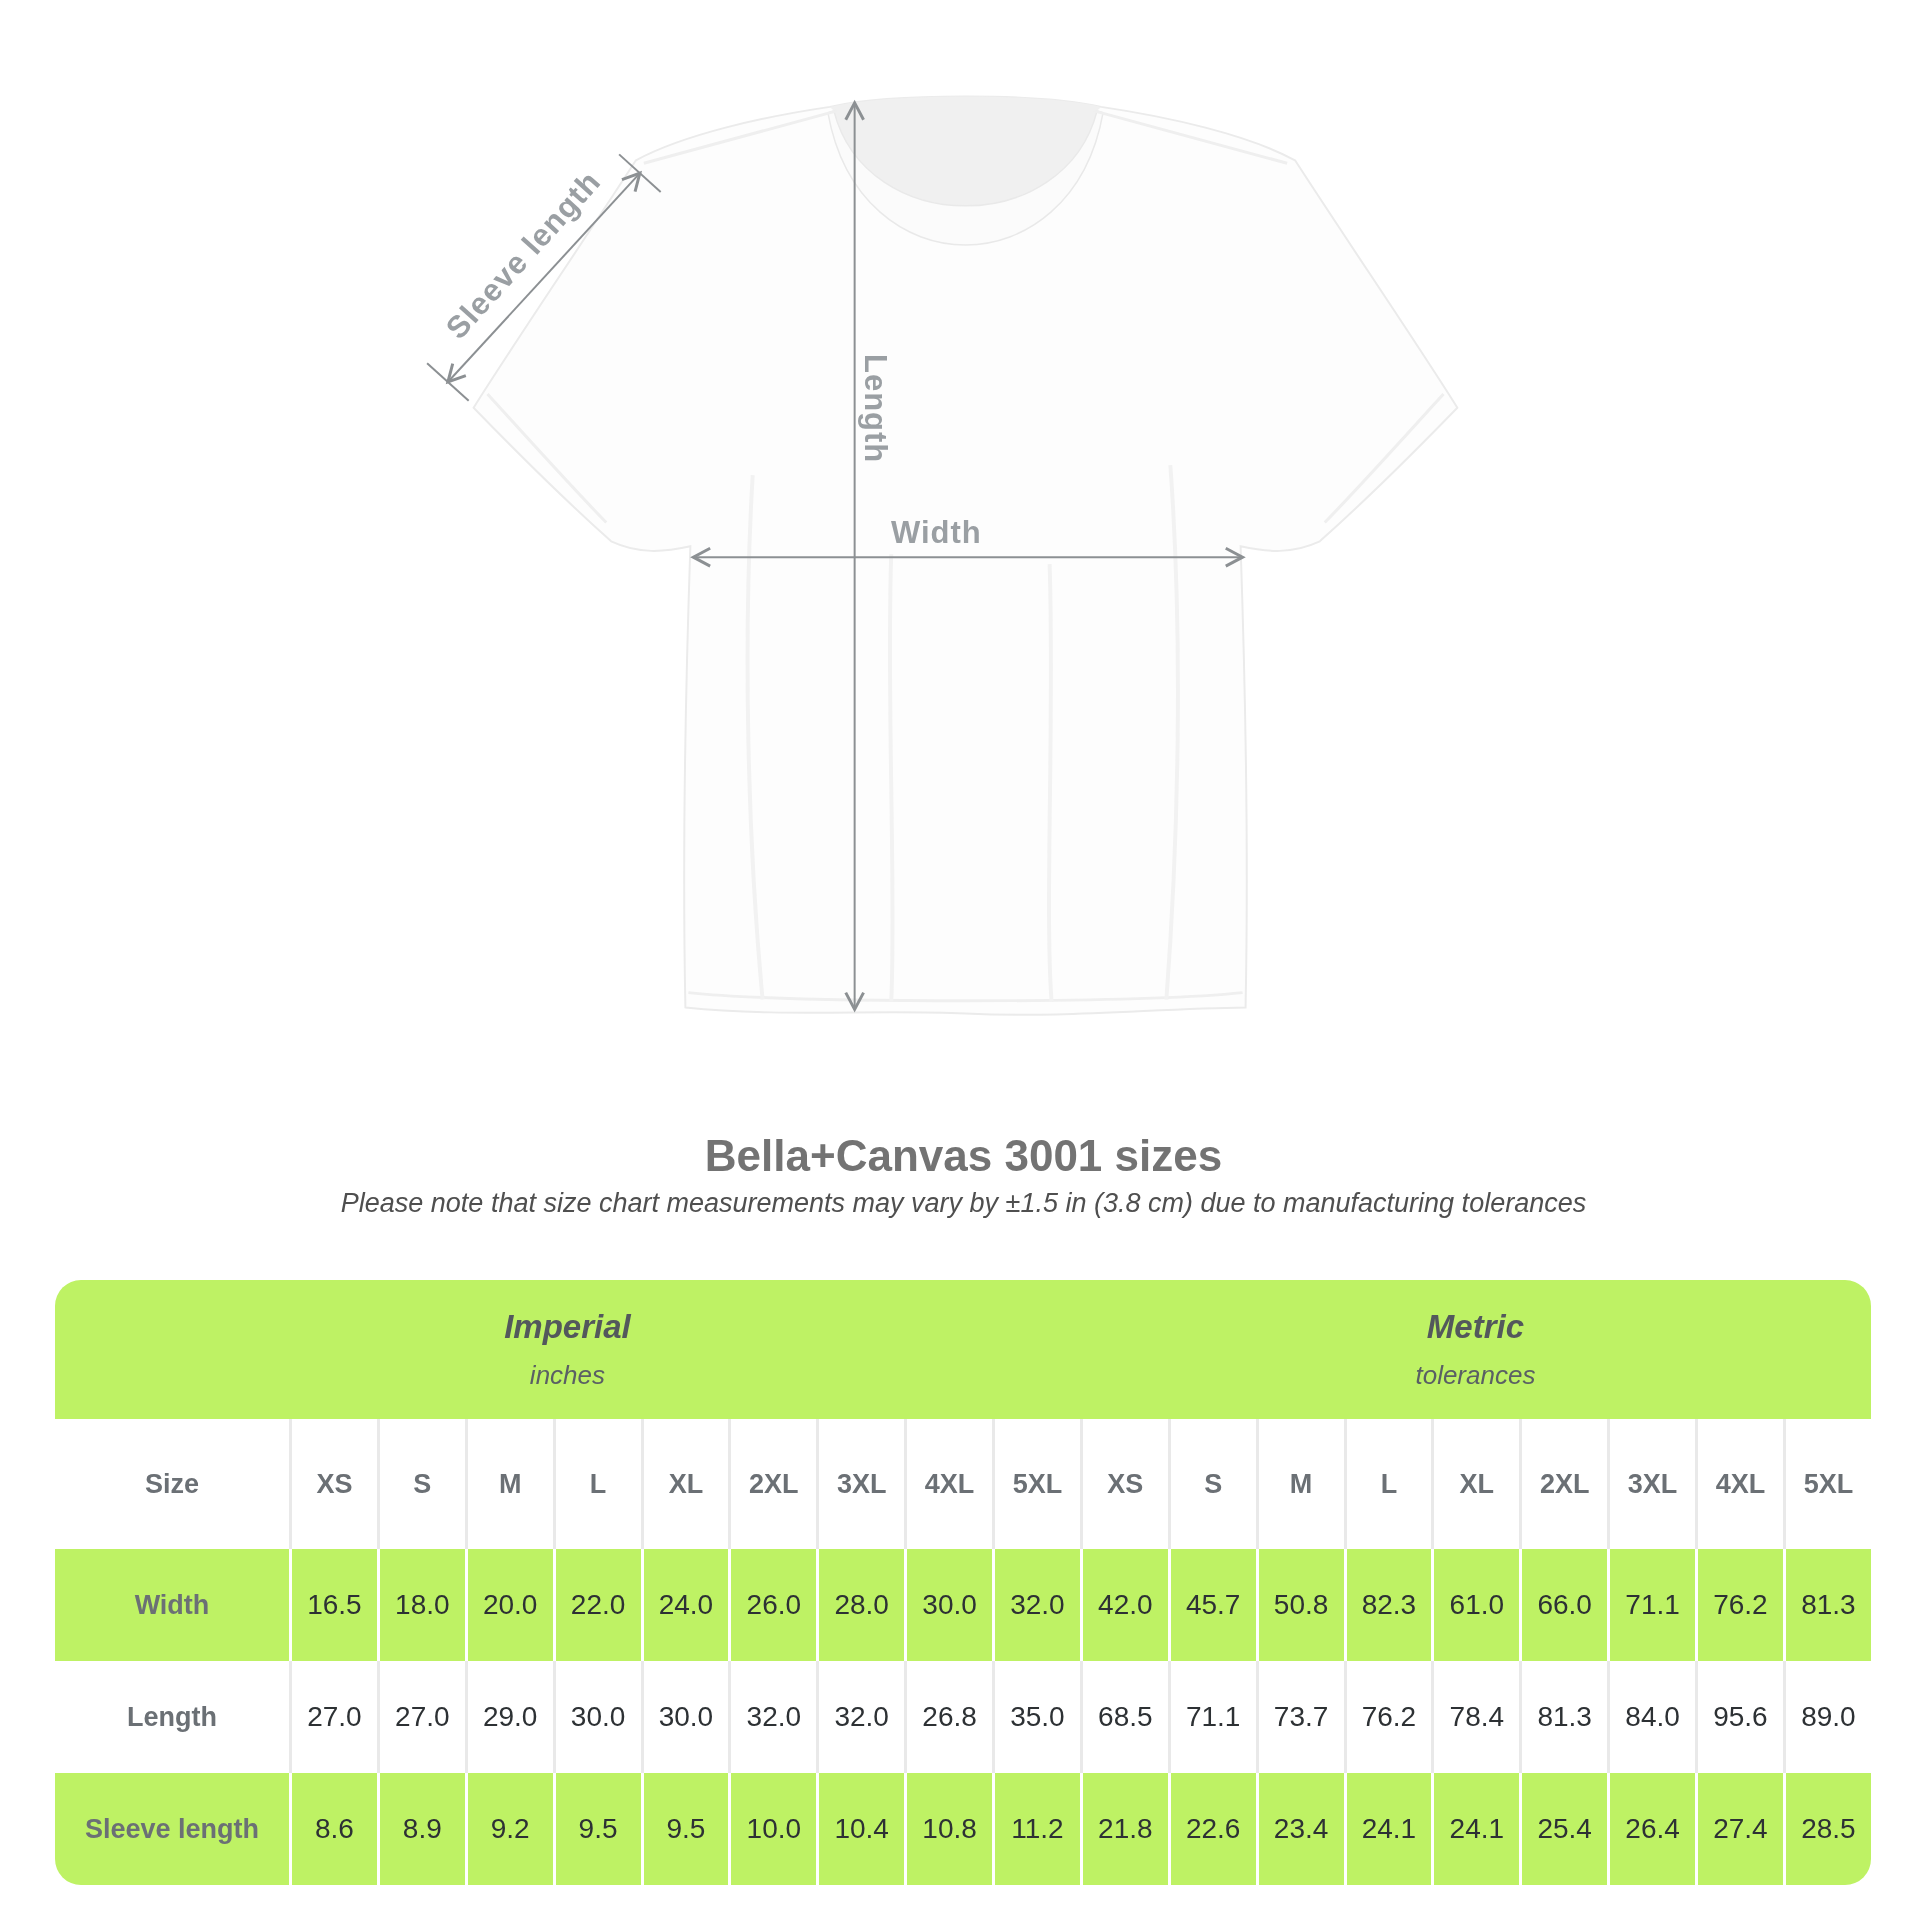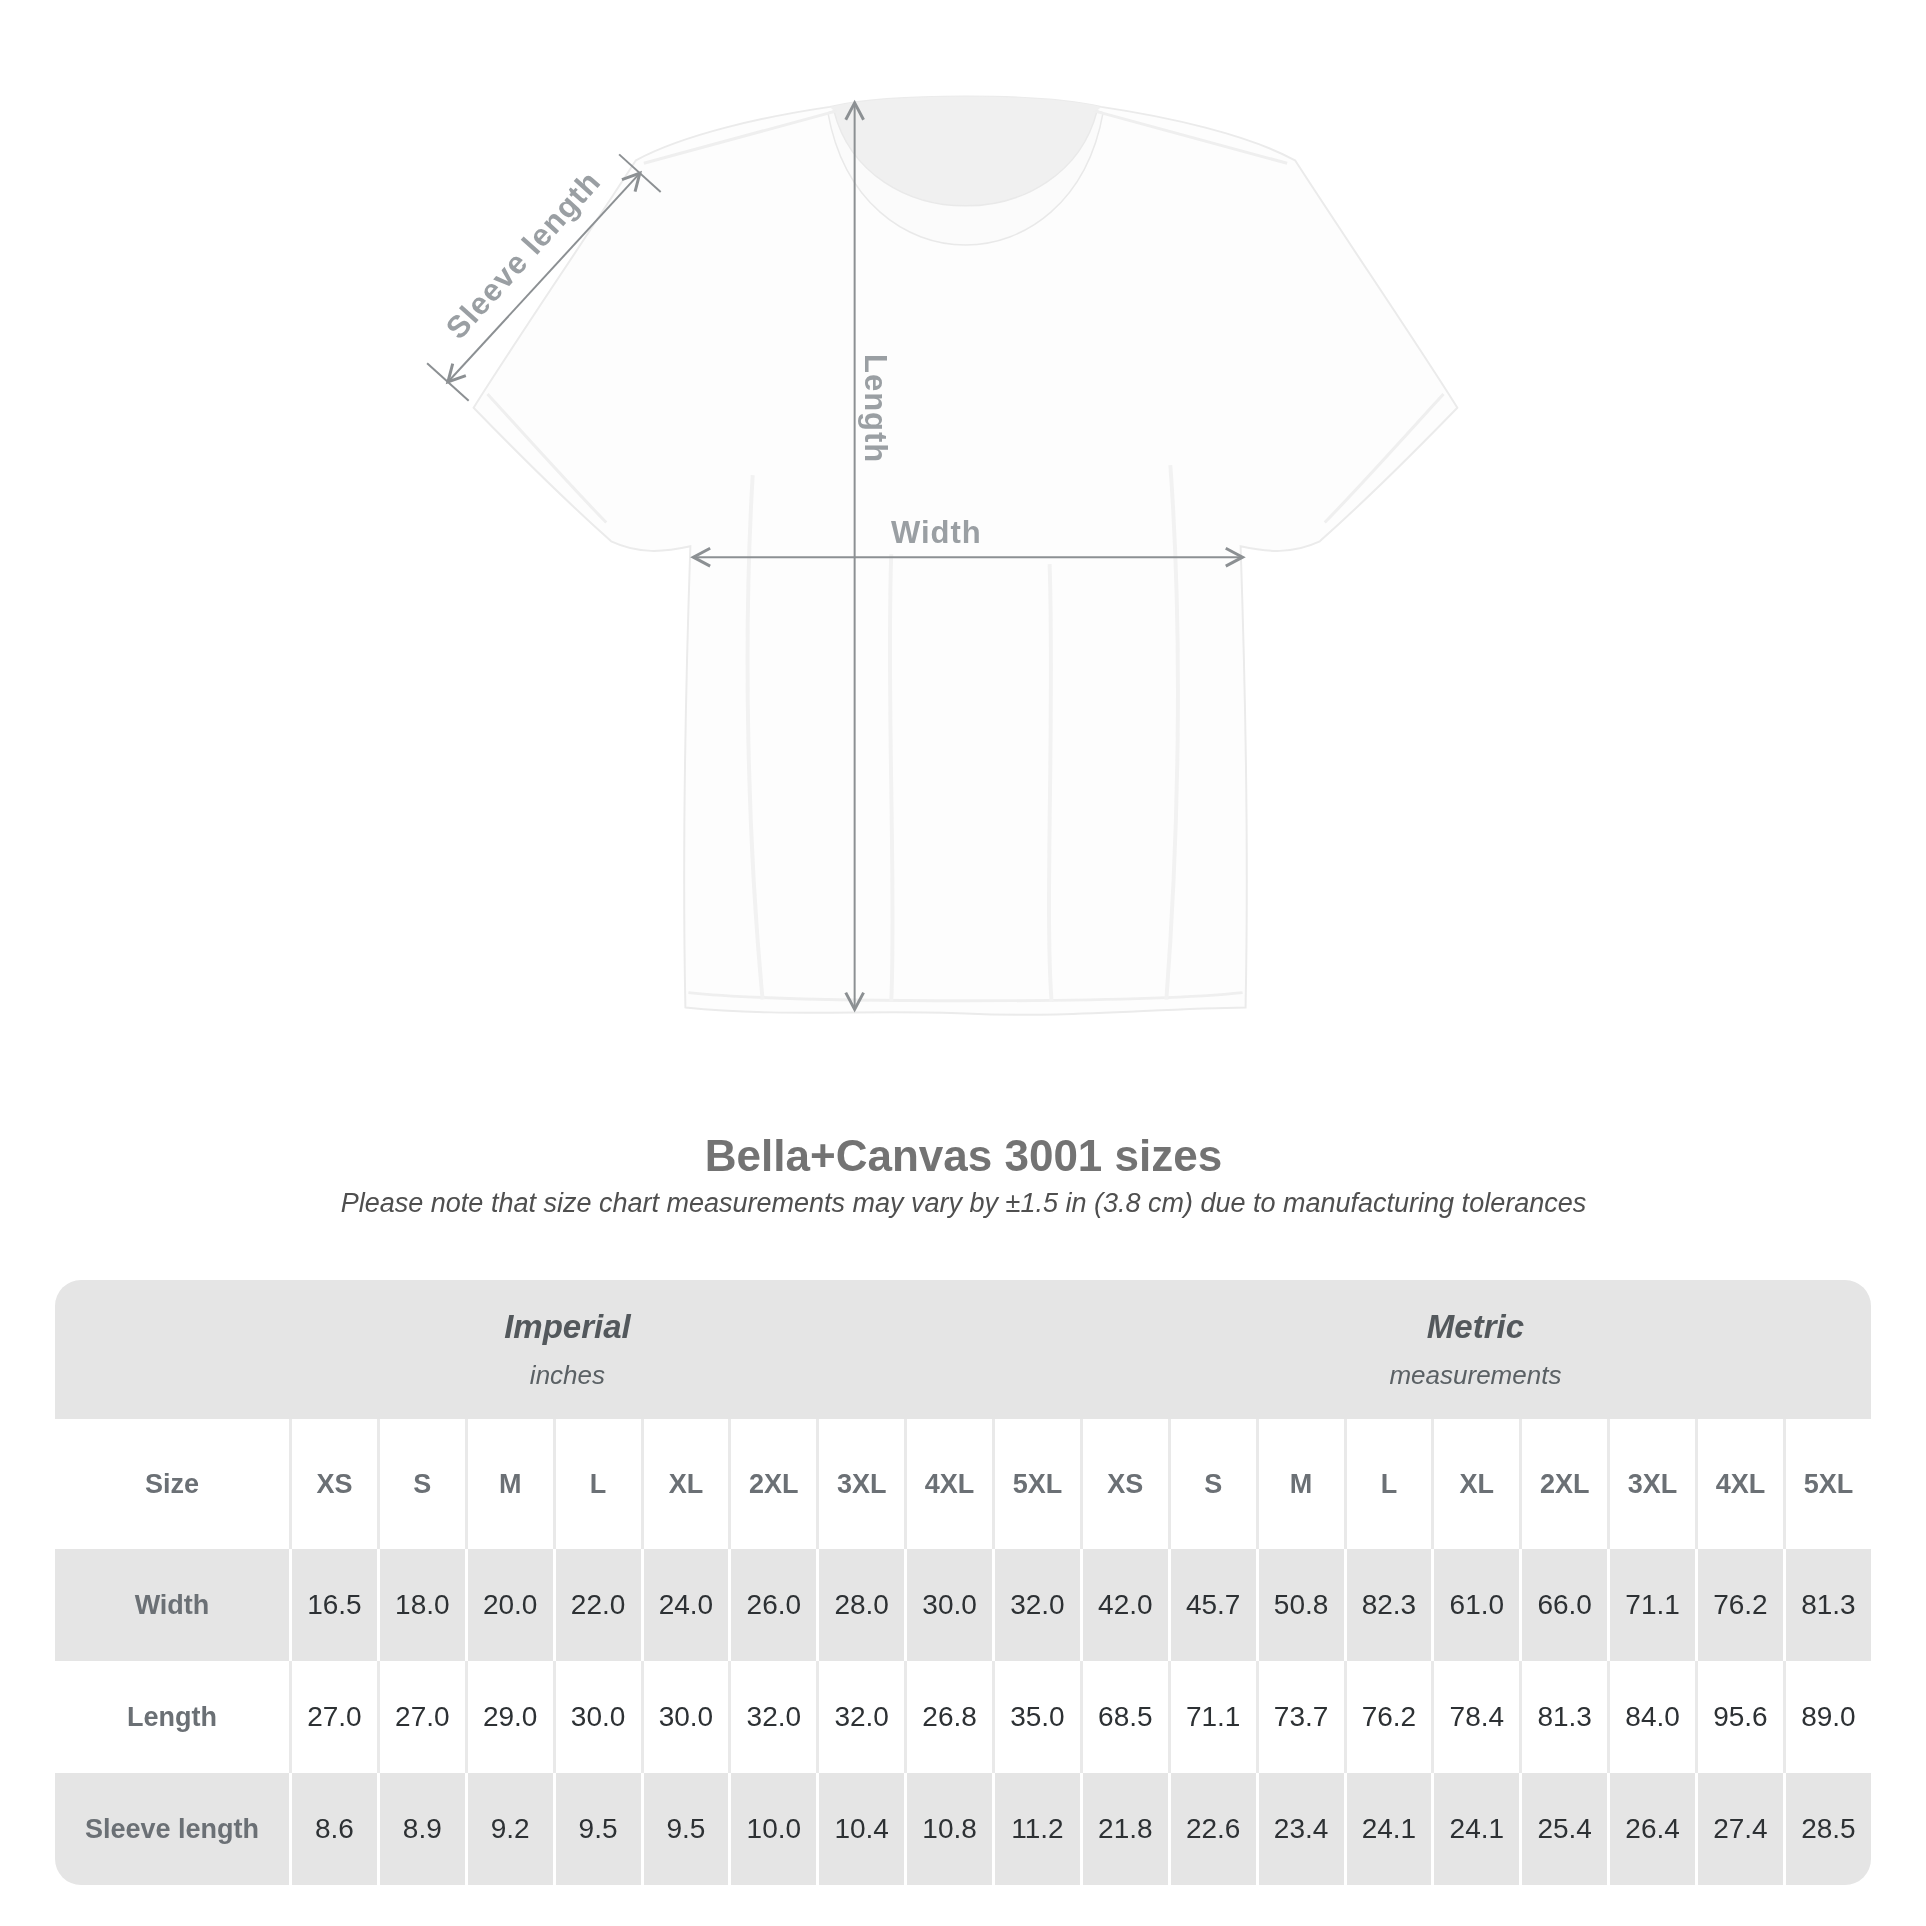--- a/index.html
+++ b/index.html
@@ -29,21 +29,21 @@
   }
   
   .table-wrap {
     position:absolute; left:55px; top:1280px; width:1816px;
     border-radius:26px; overflow:hidden;
   }
   table.size-table {
     width:1816px; border-collapse:separate; border-spacing:0; table-layout:fixed;
   }
   col.c-label { width:234px; }
-  tr.gray  { background:#e5e5e5; }
+  tr.gray  { background:#bef264; }
   tr.white { background:#ffffff; }
   td, th { padding:0; text-align:center; vertical-align:middle; font-weight:normal; }
   tr.units th { height:139px; }
   tr.sizes th { height:130px; }
   tr.datarow td, tr.datarow th { height:112px; }
   .unit-name { font-size:33px; font-weight:bold; font-style:italic; color:#53585c; }
   .unit-sub  { font-size:26px; font-style:italic; color:#5a6064; margin-top:14px; }
   th.rowlabel, th.sizehead { font-size:27px; font-weight:bold; color:#6b7075; }
   td.val { font-size:28px; color:#2d3134; }
   tr .sep { border-left:3px solid transparent; }
@@ -139,21 +139,21 @@
           <col>
         </colgroup>
       <thead>
         <tr class="units gray">
           <th colspan="10">
             <div class="unit-name">Imperial</div>
             <div class="unit-sub">inches</div>
           </th>
           <th colspan="9">
             <div class="unit-name">Metric</div>
-            <div class="unit-sub">measurements</div>
+            <div class="unit-sub">tolerances</div>
           </th>
         </tr>
         <tr class="sizes white" id="sizes-row">
           <th class="rowlabel">Size</th>
         <th class="sizehead sep">XS</th>
             <th class="sizehead sep">S</th>
             <th class="sizehead sep">M</th>
             <th class="sizehead sep">L</th>
             <th class="sizehead sep">XL</th>
             <th class="sizehead sep">2XL</th>

